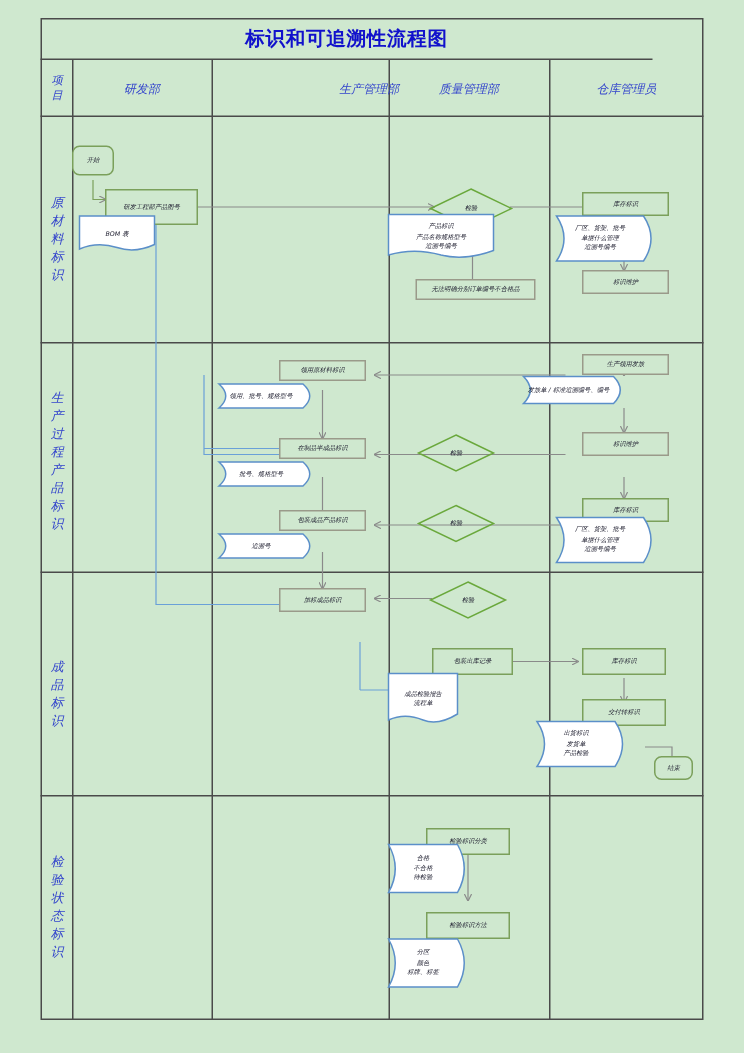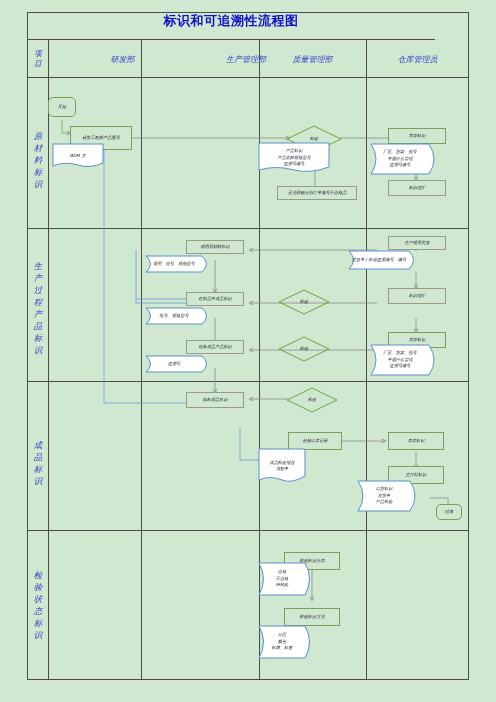--- a/index.html
+++ b/index.html
@@ -12,21 +12,21 @@
   #root{position:relative;width:496px;height:702px;background:#cfe8cf;}
 
   
   .frame{
     position:absolute;left:27px;top:12px;width:442px;height:668px;
     border:1px solid #4a4a4a;box-sizing:border-box;
   }
   .titlebar{
     position:absolute;left:27px;top:12px;width:408px;height:28px;
     border-bottom:1px solid #4a4a4a;box-sizing:border-box;
-    display:flex;align-items:flex-start;justify-content:center;
+    display:flex;align-items:center;justify-content:center;
   }
   .title{
     color:#1111cc;font-weight:bold;font-size:13px;letter-spacing:.5px;
   }
   .headrow{
     position:absolute;left:27px;top:40px;width:442px;height:38px;
     border-bottom:1px solid #4a4a4a;box-sizing:border-box;
   }
   .vline{position:absolute;top:40px;width:0;border-left:1px solid #4a4a4a;height:640px;}
   .hline{position:absolute;left:27px;width:442px;height:0;border-top:1px solid #4a4a4a;}
@@ -90,21 +90,21 @@
 
   <div class="hline" style="top:228px;"></div>
   <div class="hline" style="top:381px;"></div>
   <div class="hline" style="top:530px;"></div>
 
   <div class="colhead" style="left:28px;width:20px;font-size:7.5px;flex-direction:column;line-height:10px;">
     <span>项</span>
       <span>目</span>
   </div>
 
-  <div class="colhead" style="left:48px;width:93px;margin-left:28px;">研发部</div>
+  <div class="colhead" style="left:48px;width:93px;">研发部</div>
   <div class="colhead" style="left:141px;width:118px;padding-left:46px;">生产管理部</div>
   <div class="colhead" style="left:259px;width:107px;">质量管理部</div>
   <div class="colhead" style="left:366px;width:103px;">仓库管理员</div>
 
   <div class="rowlabel" style="top:100px;height:120px;">
     <span>原</span>
     <span>材</span>
     <span>料</span>
     <span>标</span>
     <span>识</span>

